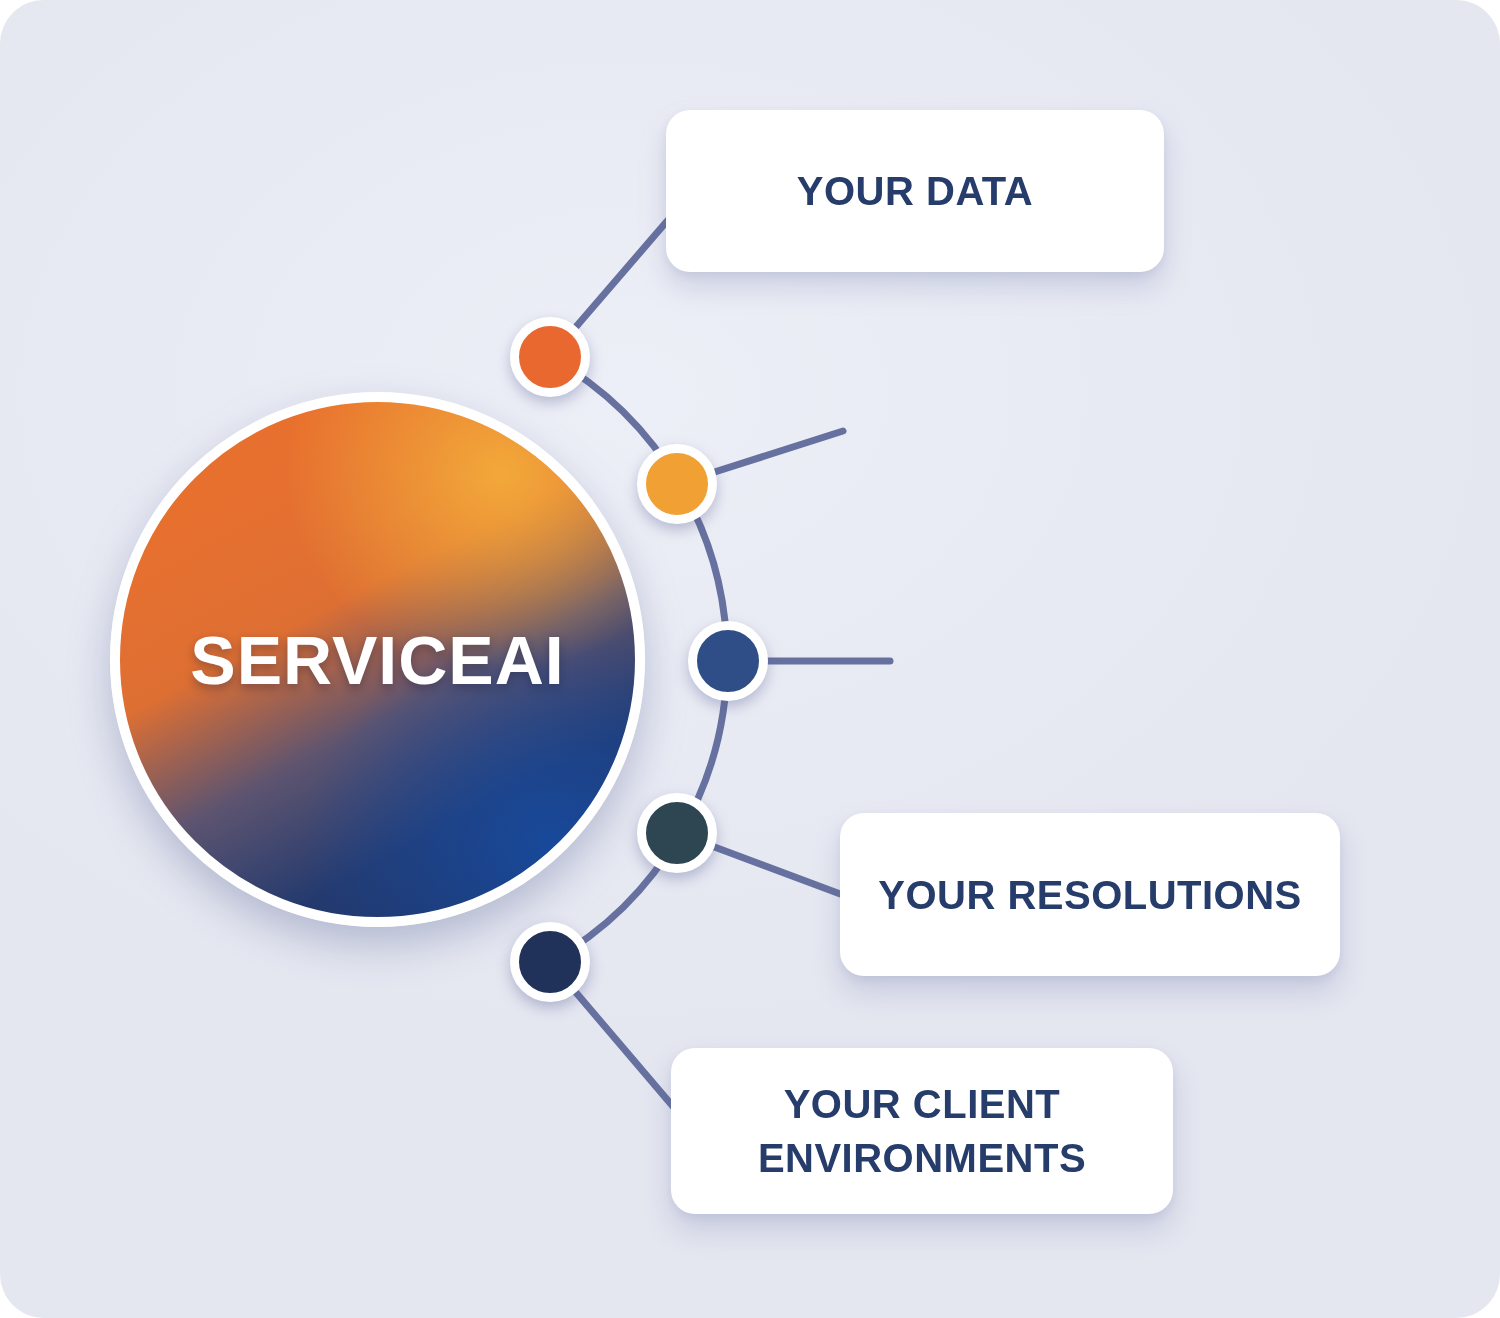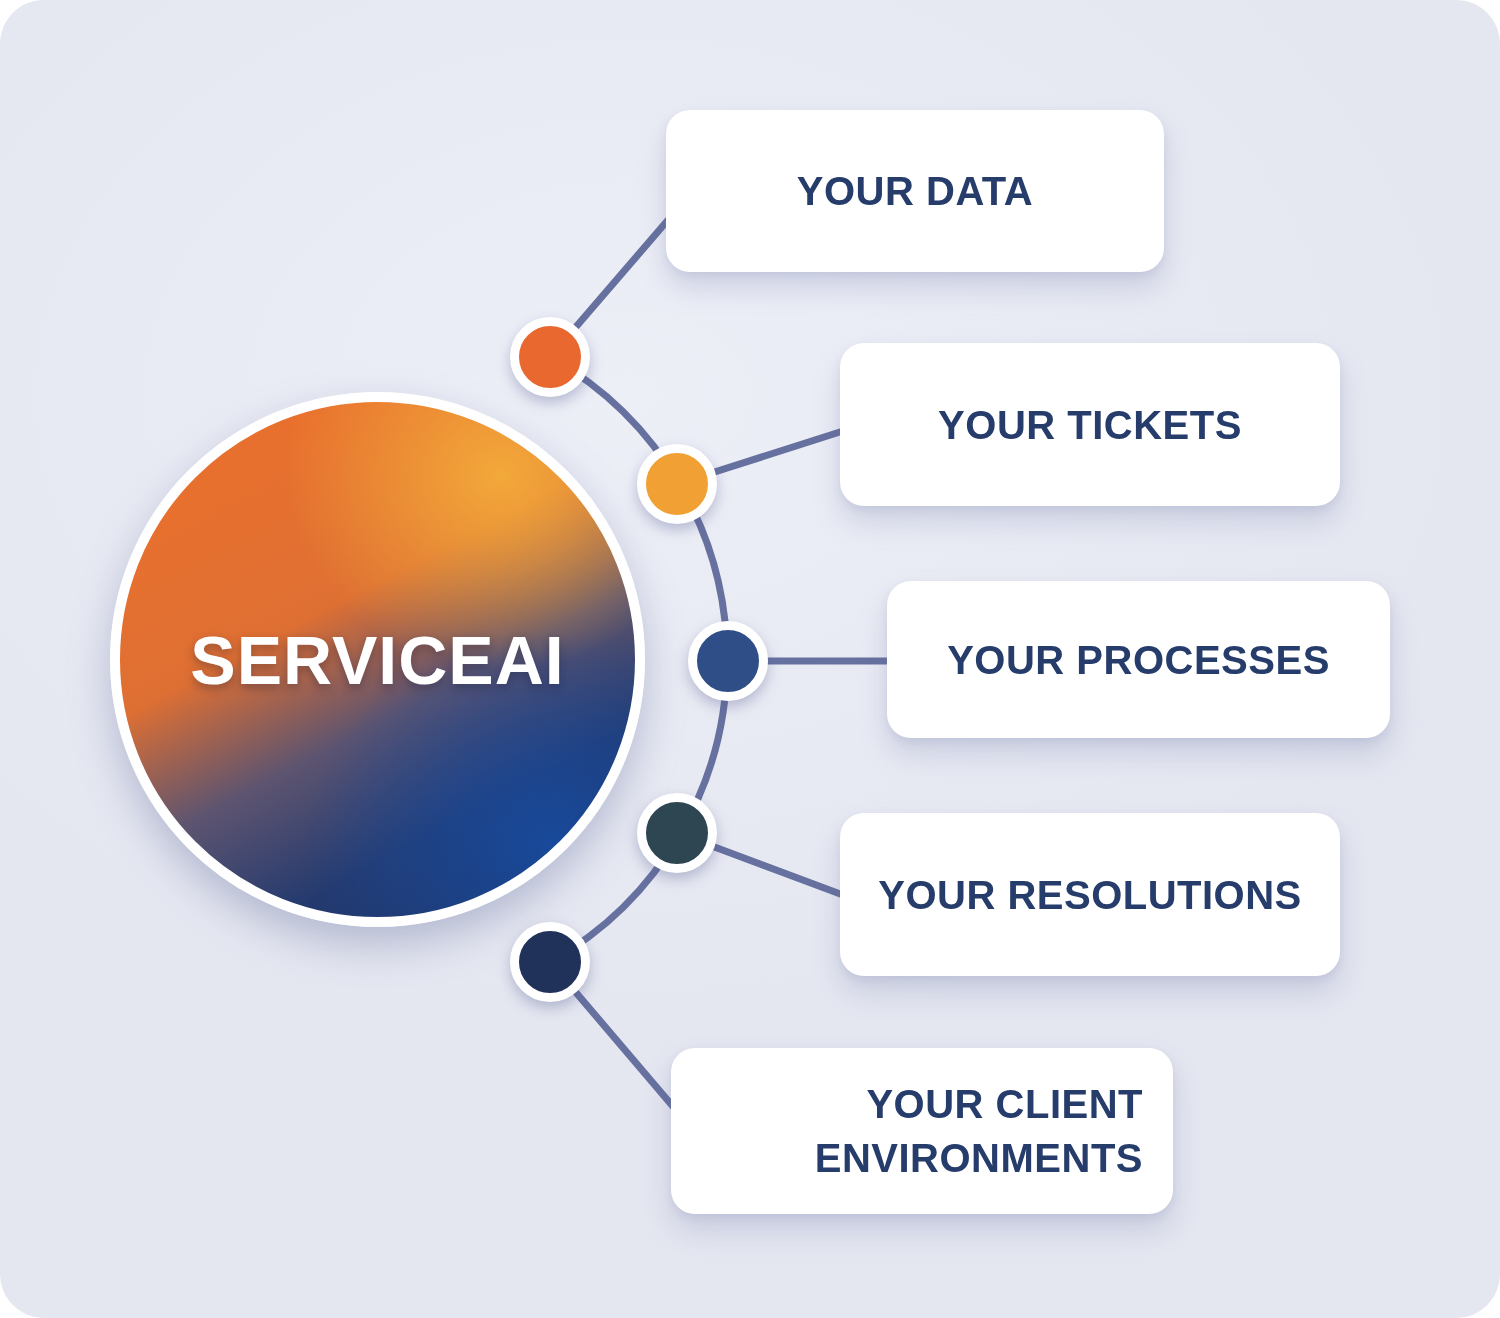--- a/index.html
+++ b/index.html
@@ -83,21 +83,21 @@
     font-size: 40px;
     font-weight: 700;
     letter-spacing: 0.5px;
     line-height: 1.35;
     user-select: none;
   }
   .card.c1 { left: 666px;  top: 110px;  width: 498px; height: 162px; }
   .card.c2 { left: 840px;  top: 343px;  width: 500px; height: 163px; }
   .card.c3 { left: 887px;  top: 581px;  width: 503px; height: 157px; }
   .card.c4 { left: 840px;  top: 813px;  width: 500px; height: 163px; }
-  .card.c5 { left: 671px;  top: 1048px; width: 502px; height: 166px; text-align: right; }
+  .card.c5 { left: 671px;  top: 1048px; width: 502px; height: 166px; }
 </style>
 </head>
 <body>
 
 <div class="canvas">
 
   <svg class="connectors" viewBox="0 0 1500 1318" xmlns="http://www.w3.org/2000/svg">
     <path d="M 550 357 A 347 347 0 0 1 550 962" fill="none" stroke-width="7" stroke-linecap="round" stroke="#67719F"></path>
     <line x1="550" y1="357" x2="668" y2="220" stroke-width="7" stroke-linecap="round" stroke="#67719F"></line>
     <line x1="677" y1="484" x2="843" y2="431" stroke-width="7" stroke-linecap="round" stroke="#67719F"></line>
@@ -112,26 +112,20 @@
 
   <div class="node n1" style="background: rgb(232, 104, 47);"></div>
   <div class="node n2" style="background: rgb(241, 161, 51);"></div>
   <div class="node n3" style="background: rgb(47, 78, 135);"></div>
   <div class="node n4" style="background: rgb(46, 69, 82);"></div>
   <div class="node n5" style="background: rgb(32, 49, 90);"></div>
 
   <div class="card c1">
     <span class="card-label">YOUR DATA</span>
   </div>
-  <div class="card c2">
-    <span class="card-label">YOUR TICKETS</span>
-  </div>
-  <div class="card c3">
-    <span class="card-label">YOUR PROCESSES</span>
-  </div>
   <div class="card c4">
     <span class="card-label">YOUR RESOLUTIONS</span>
   </div>
   <div class="card c5">
     <span class="card-label">YOUR CLIENT ENVIRONMENTS</span>
   </div>
 
 </div>
 
 </body></html>

